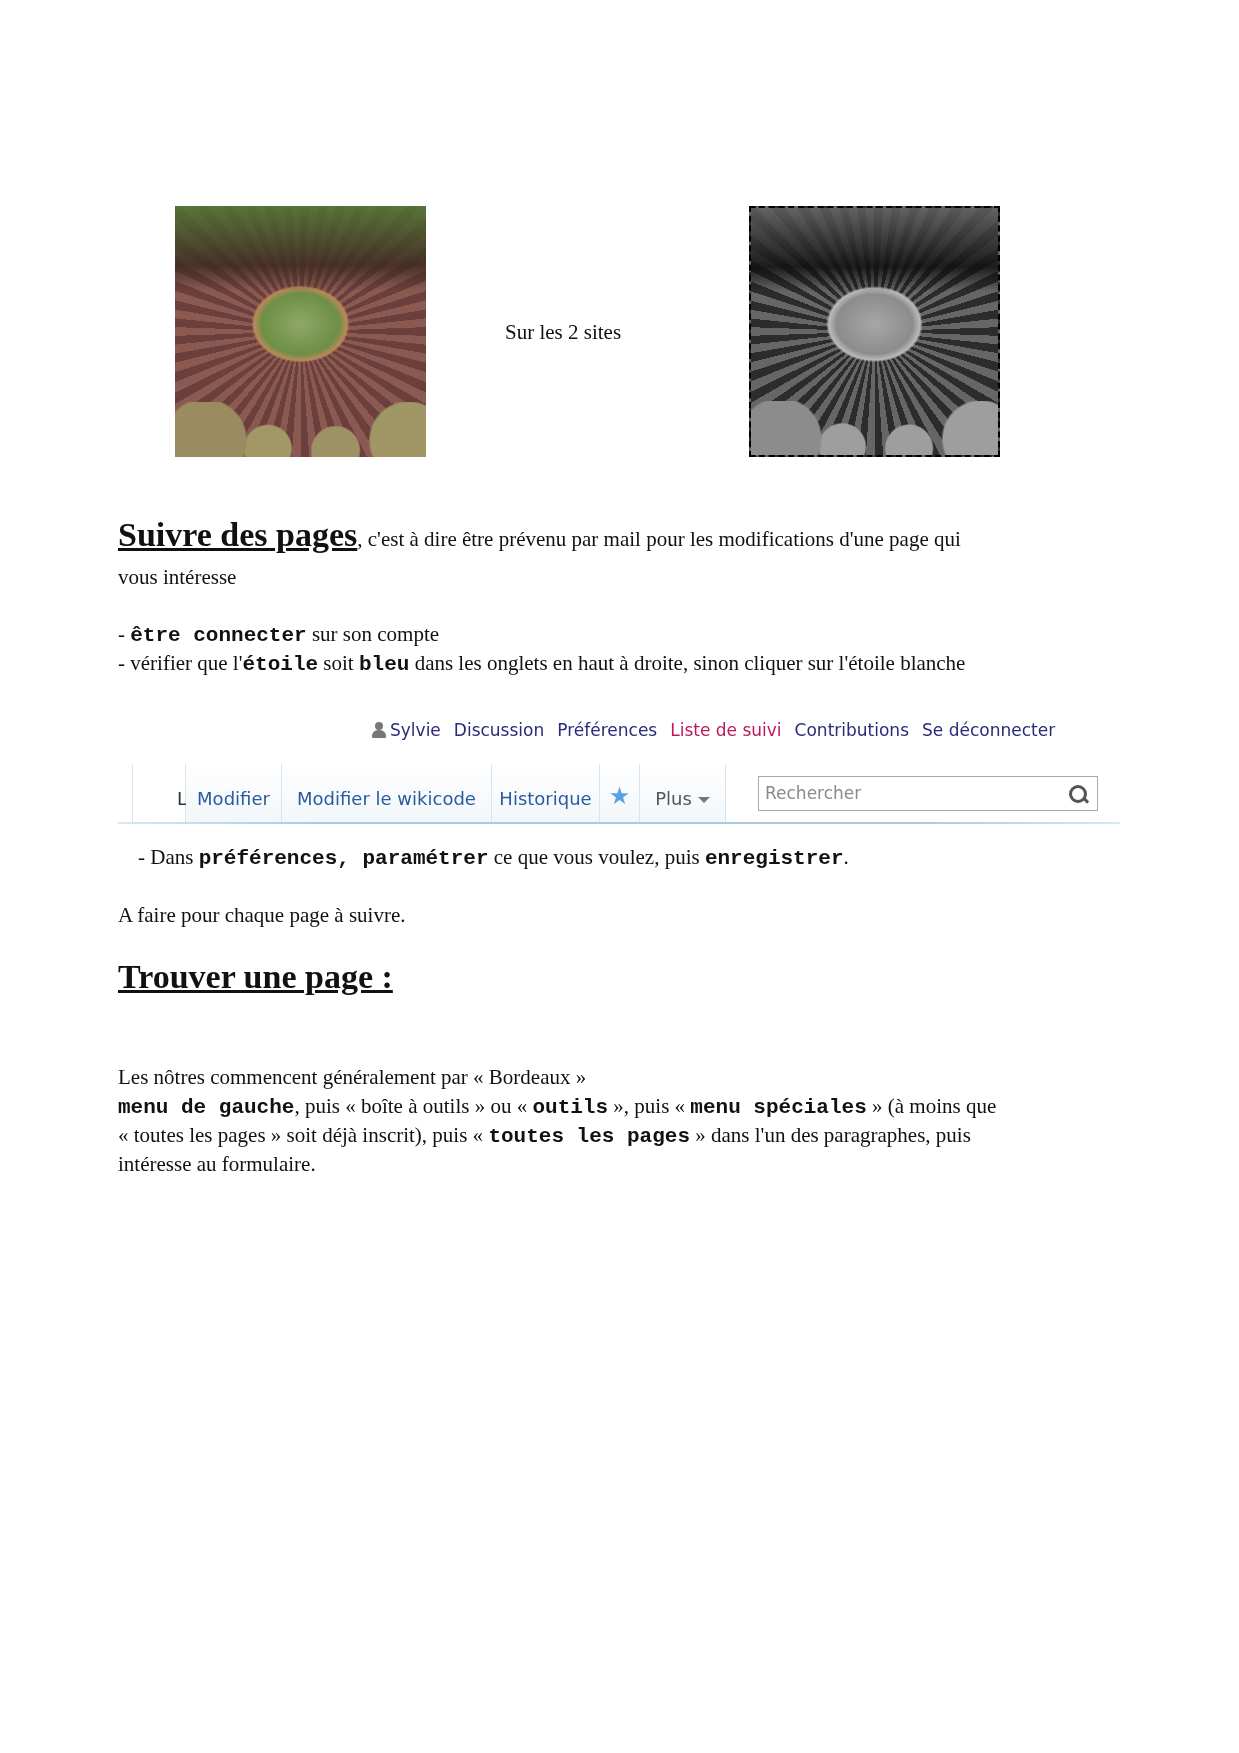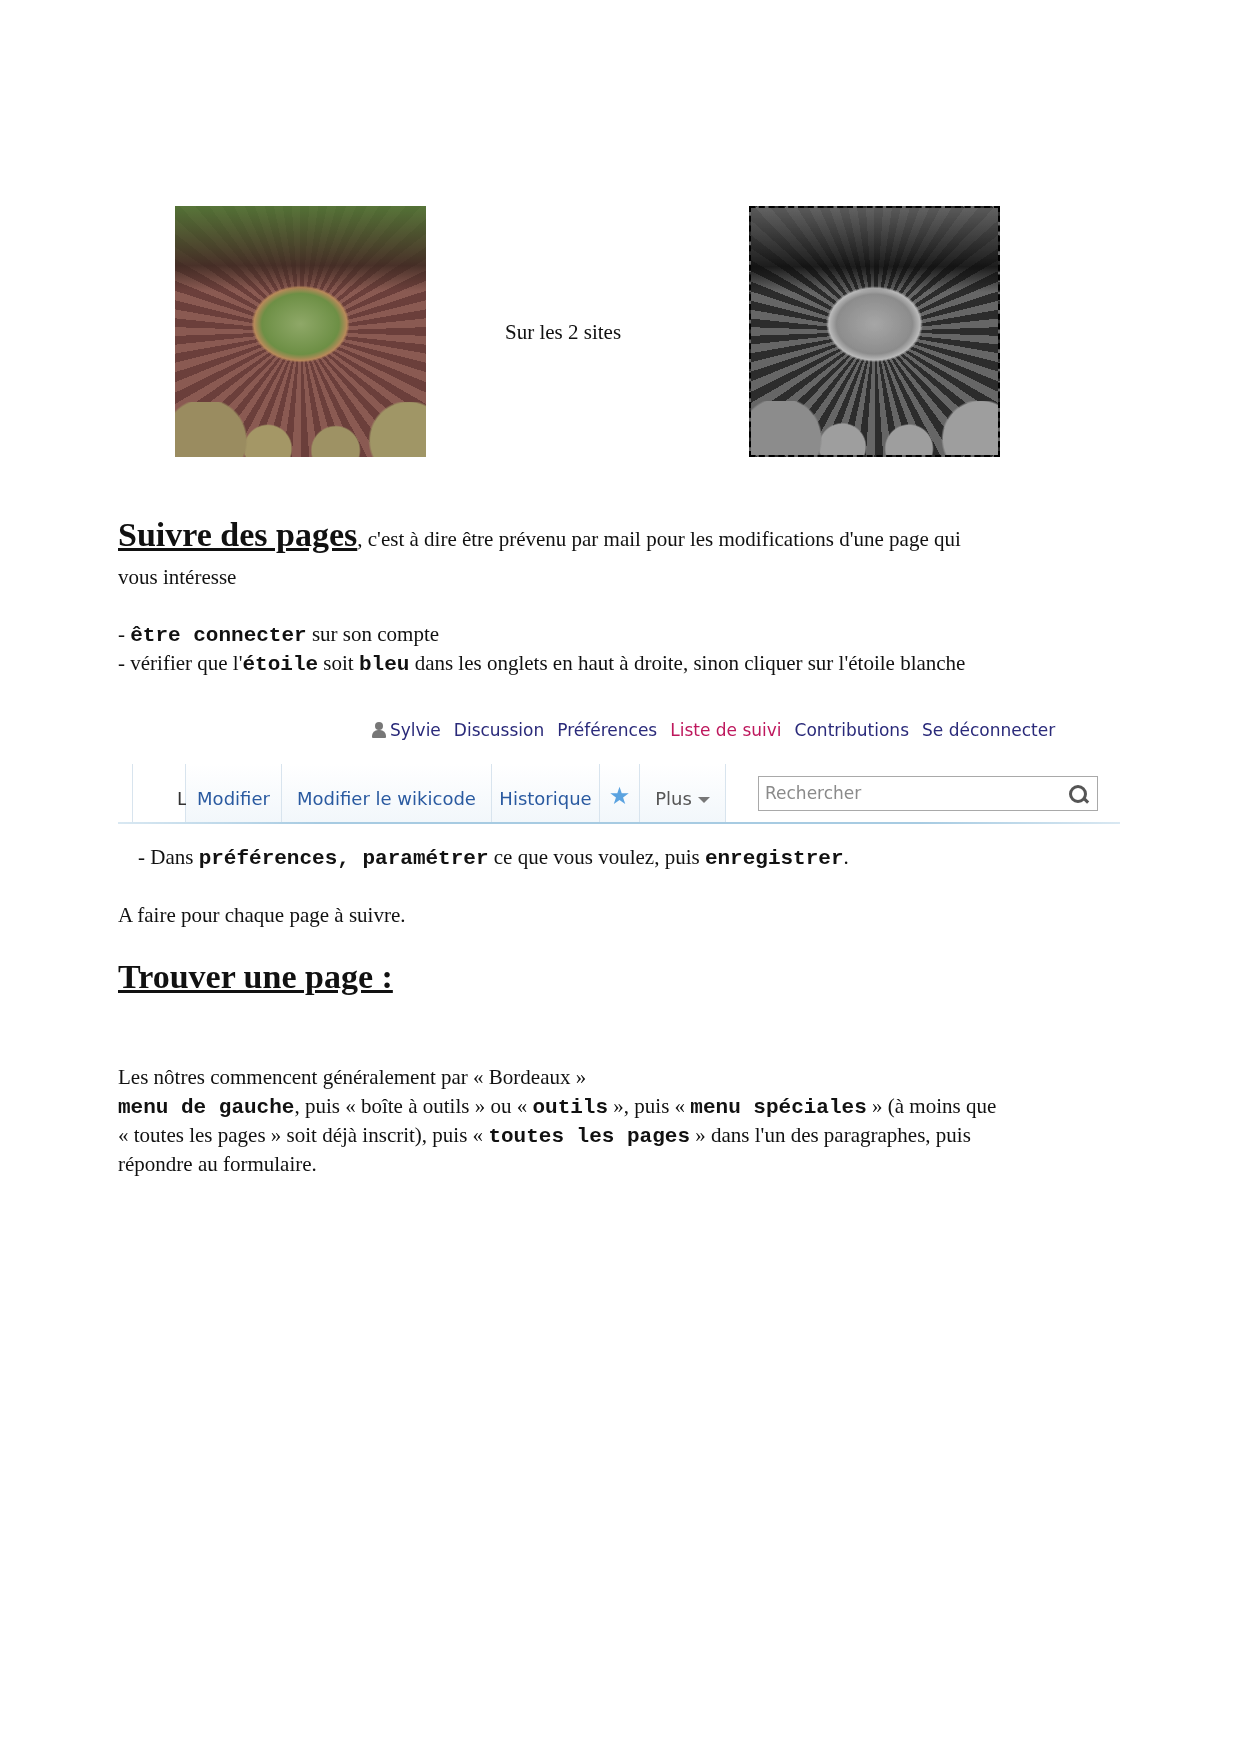--- a/index.html
+++ b/index.html
@@ -125,13 +125,13 @@
   <span class="h-big">Trouver une page :</span>
 </div>
 <div class="abs txt" style="left:118px; top:1035px;margin-top:28px;">Les nôtres commencent généralement par « Bordeaux »</div>
 
 <div class="abs txt" style="left:118px; top:1092px;">
   <b>menu de gauche</b><span>, puis « boîte à outils » ou « </span><b>outils</b><span> », puis « </span><b>menu spéciales</b><span> » (à moins que</span>
 </div>
 <div class="abs txt" style="left:118px; top:1121px;">
   <span>« toutes les pages » soit déjà inscrit), puis « </span><b>toutes les pages</b><span> » dans l'un des paragraphes, puis</span>
 </div>
-<div class="abs txt" style="left:118px; top:1150px;">répondre au formulaire.</div>
+<div class="abs txt" style="left:118px; top:1150px;">intéresse au formulaire.</div>
 
 </body></html>

